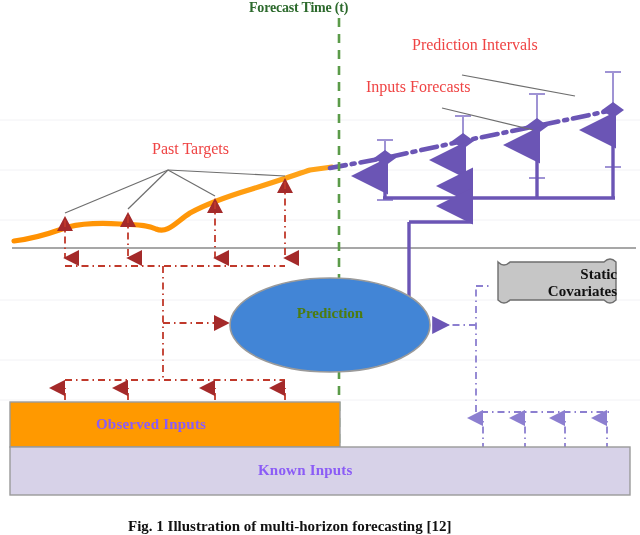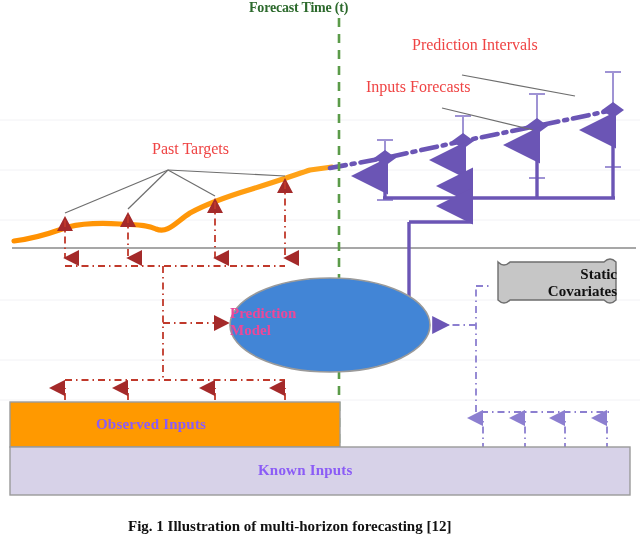--- a/index.html
+++ b/index.html
@@ -3,21 +3,21 @@
 <meta charset="utf-8">
 <style>
   html,body{margin:0;padding:0;background:#ffffff;}
   body{width:640px;height:535px;font-family:"Liberation Serif",serif;overflow:hidden;position:relative;}
   #stage{position:relative;width:640px;height:535px;}
   svg#fig{position:absolute;left:0;top:0;width:640px;height:535px;display:block;}
   .lbl{position:absolute;font-family:"Liberation Serif",serif;white-space:nowrap;}
   .t-forecast{font-weight:bold;font-size:14px;color:#2d6a2d;letter-spacing:-.2px;}
   .t-ann{font-size:16px;color:#ef4444;}
   .t-bar{font-weight:bold;font-size:15px;color:#8b5cf6;letter-spacing:.2px;}
-  .t-ell{font-weight:bold;font-size:15px;color:#ec4899;line-height:1.15;}
+  .t-ell{font-weight:bold;font-size:15px;color:#4d7c0f;text-align:center;line-height:1.15;}
   .t-stat{font-weight:bold;font-size:15px;color:#111111;text-align:right;line-height:1.15;}
   .t-cap{font-weight:bold;font-size:15px;color:#111111;white-space:nowrap;}
 </style>
 </head>
 <body>
 
 <div id="stage">
 
   <svg id="fig" viewBox="0 0 640 535">
     <defs>
@@ -152,21 +152,20 @@
   <div class="lbl t-forecast" style="left:249px;top:0px;">Forecast Time (t)</div>
 
   <div class="lbl t-ann" style="left:104px;top:140px;margin-left:48px;">Past Targets</div>
 
   <div class="lbl t-ann" style="left:366px;top:78px;">Inputs Forecasts</div>
 
   <div class="lbl t-ann" style="left:412px;top:36px;">Prediction Intervals</div>
 
   <div class="lbl t-ell" style="left:230px;top:305px;width:200px;">
     <div>Prediction</div>
-    <div>Model</div>
   </div>
 
   <div class="lbl t-stat" style="left:497px;top:266px;width:120px;">
     <div>Static</div>
     <div>Covariates</div>
   </div>
 
   <div class="lbl t-bar" style="left:96px;top:416px;">Observed Inputs</div>
 
   <div class="lbl t-bar" style="left:258px;top:462px;">Known Inputs</div>

